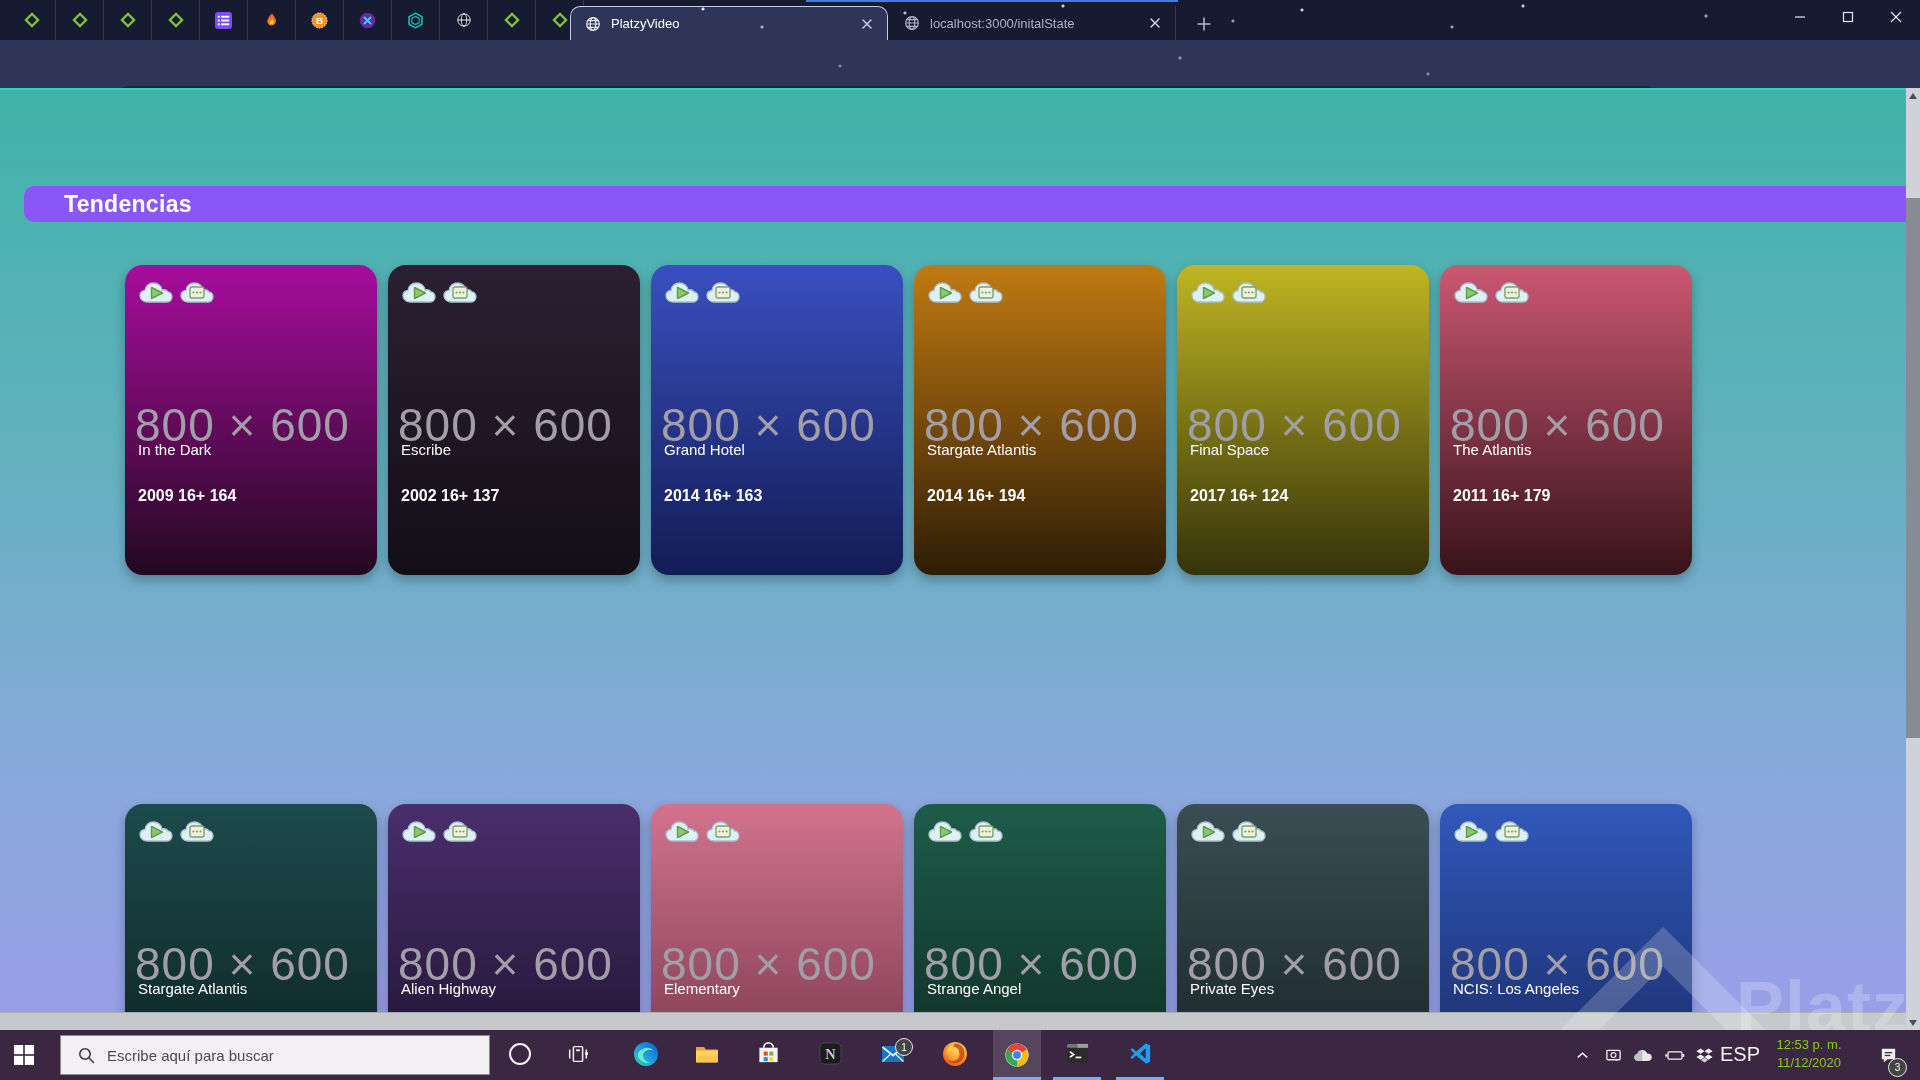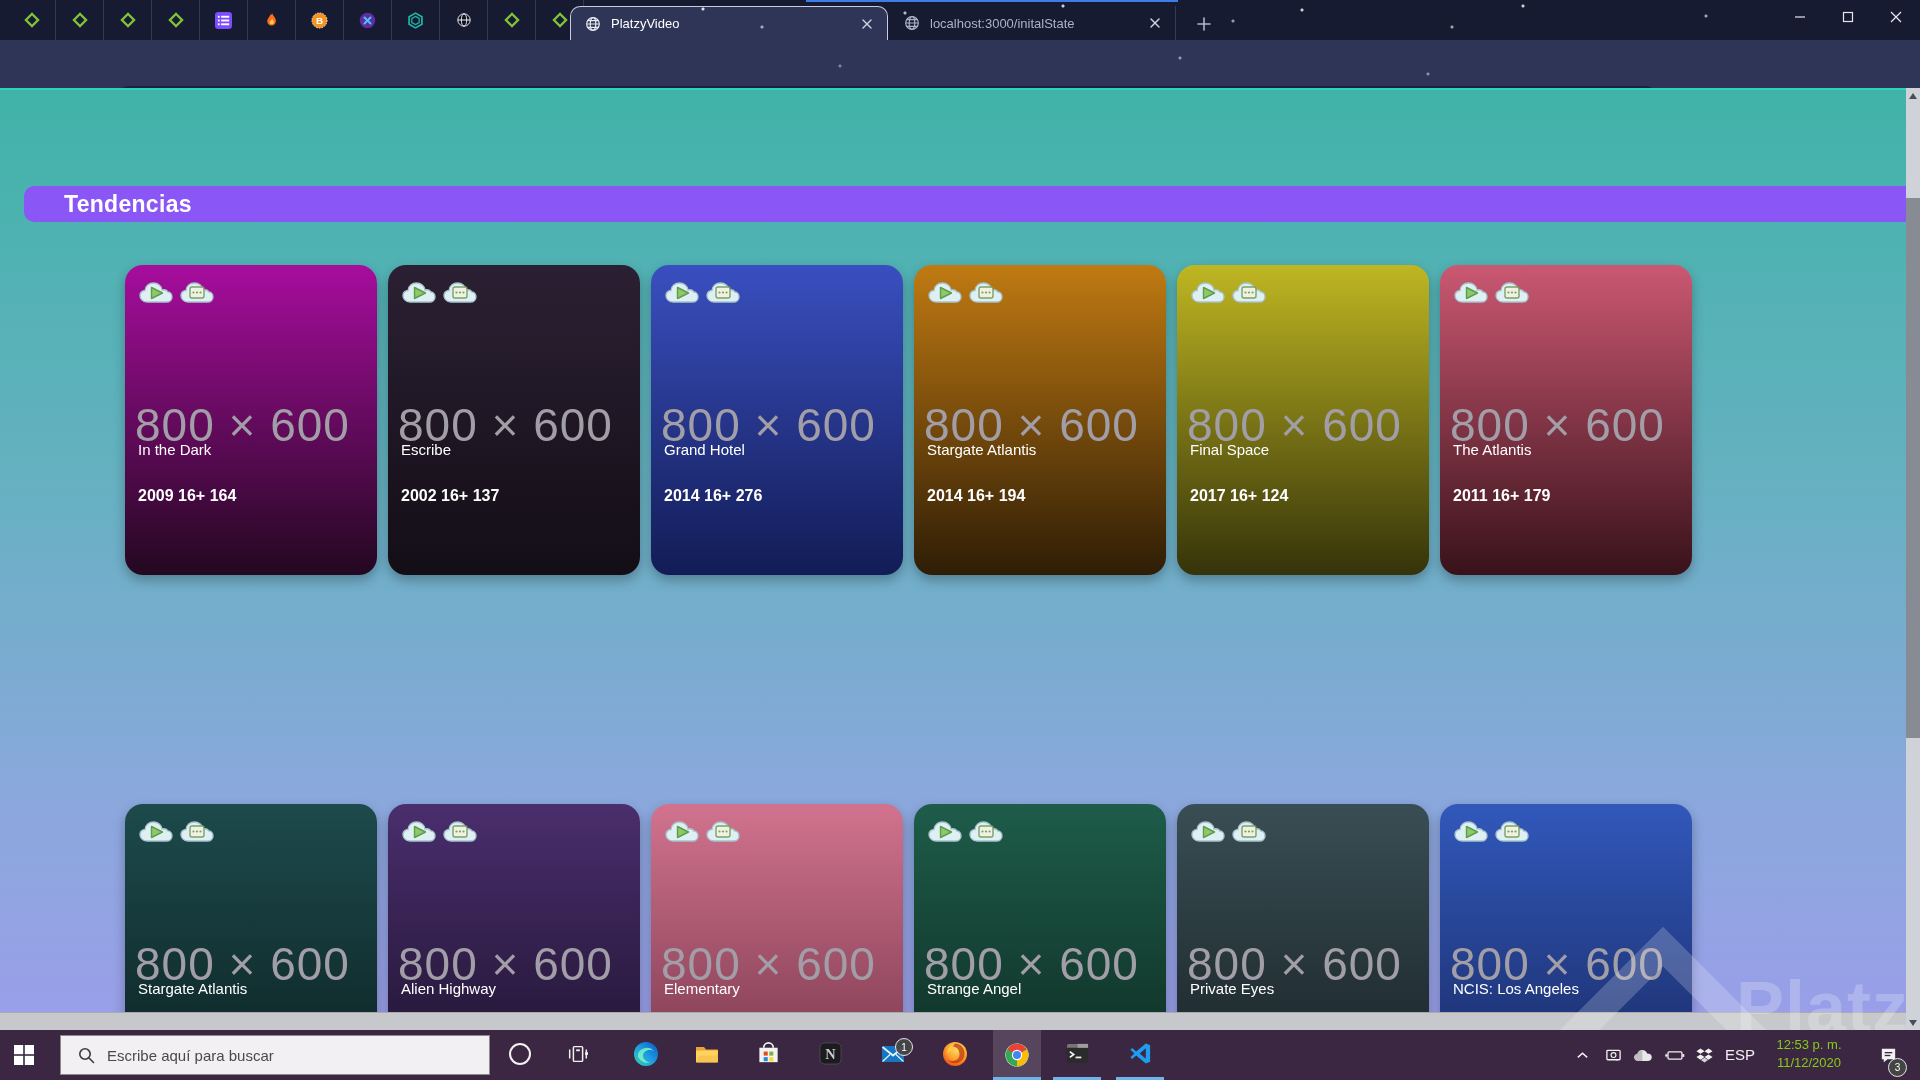--- a/index.html
+++ b/index.html
@@ -89,21 +89,21 @@
       border:1px solid #8a8a8a;box-sizing:border-box;display:flex;align-items:center;}
   .searchbox .mag{margin-left:16px;display:flex;}
   .searchbox .stext{margin-left:12px;font-size:15px;color:#4a4a4a;}
   .app{position:absolute;top:0;width:48px;height:47px;display:flex;align-items:center;justify-content:center;}
   .app.active{background:rgba(255,255,255,0.14);height:50px;}
   .runline{position:absolute;top:47px;width:48px;height:3px;background:#6fb3e8;}
   .badge{position:absolute;border-radius:50%;background:rgba(70,70,70,0.95);border:1.5px solid #e6e6e6;
       color:#fff;display:flex;align-items:center;justify-content:center;font-size:10px;}
   .trayicon{position:absolute;top:0;width:30px;height:50px;display:flex;align-items:center;justify-content:center;}
   .traylang{position:absolute;left:1722px;top:0;width:36px;height:48px;display:flex;align-items:center;
-      justify-content:center;color:#f2f2f2;font-size:15px;}
+      justify-content:center;color:#f2f2f2;font-size:20px;}
   .trayclock{position:absolute;left:1752px;top:6px;width:114px;text-align:center;color:#84cc16;
       font-size:13px;line-height:18px;}
   .traynotif{position:absolute;left:1868px;top:0;width:40px;height:50px;display:flex;
       align-items:center;justify-content:center;}
 </style>
 </head>
 <body>
 
 <div class="tabbar">
   <div class="pinned" id="pinned">
@@ -443,21 +443,21 @@
       <span><svg width="34" height="26" viewBox="0 0 34 26">
               <path d="M8 23 C3.5 23 1 19.5 1 16.5 C1 13.5 3.5 11.5 6 11.5 C6.5 7 10 4 14.5 4 C19 4 22.5 7 23 11 C25 10.6 27.5 11 29 13 C31.5 13 33 15.5 33 18 C33 21 30.5 23 27.5 23 Z" fill="#dff0f4" stroke="#a8c3cc" stroke-width="1.4"></path>
               <rect x="10" y="8" width="14" height="11" rx="2" fill="#eef2df" stroke="#7da06a" stroke-width="1.4"></rect>
               <circle cx="13.5" cy="13.5" r="1.1" fill="#7da06a"></circle>
               <circle cx="17" cy="13.5" r="1.1" fill="#7da06a"></circle>
               <circle cx="20.5" cy="13.5" r="1.1" fill="#7da06a"></circle>
             </svg></span>
     </div>
     <div class="ph">800 × 600</div>
     <div class="ctitle">Grand Hotel</div>
-    <div class="cmeta">2014 16+ 276</div>
+    <div class="cmeta">2014 16+ 163</div>
   </div>
       <div class="card" style="background: linear-gradient(rgb(192, 122, 18) 0%, rgb(46, 29, 6) 100%);">
     <div class="card-icons">
       <span><svg width="34" height="26" viewBox="0 0 34 26">
               <path d="M8 23 C3.5 23 1 19.5 1 16.5 C1 13.5 3.5 11.5 6 11.5 C6.5 7 10 4 14.5 4 C19 4 22.5 7 23 11 C25 10.6 27.5 11 29 13 C31.5 13 33 15.5 33 18 C33 21 30.5 23 27.5 23 Z" fill="#dff0f4" stroke="#a8c3cc" stroke-width="1.4"></path>
               <path d="M12.5 8.5 L23.5 14 L12.5 19.5 Z" fill="#8ec86e" stroke="#5e9e48" stroke-width="1.4" stroke-linejoin="round"></path>
             </svg></span>
       <span><svg width="34" height="26" viewBox="0 0 34 26">
               <path d="M8 23 C3.5 23 1 19.5 1 16.5 C1 13.5 3.5 11.5 6 11.5 C6.5 7 10 4 14.5 4 C19 4 22.5 7 23 11 C25 10.6 27.5 11 29 13 C31.5 13 33 15.5 33 18 C33 21 30.5 23 27.5 23 Z" fill="#dff0f4" stroke="#a8c3cc" stroke-width="1.4"></path>
               <rect x="10" y="8" width="14" height="11" rx="2" fill="#eef2df" stroke="#7da06a" stroke-width="1.4"></rect>

